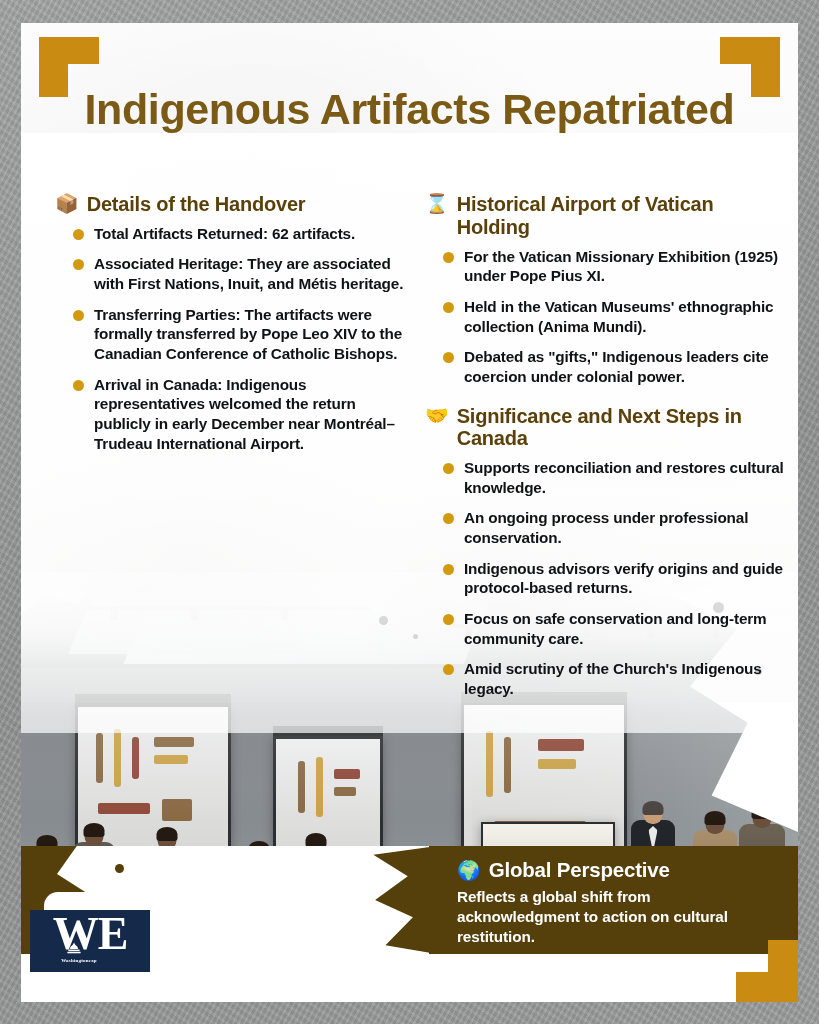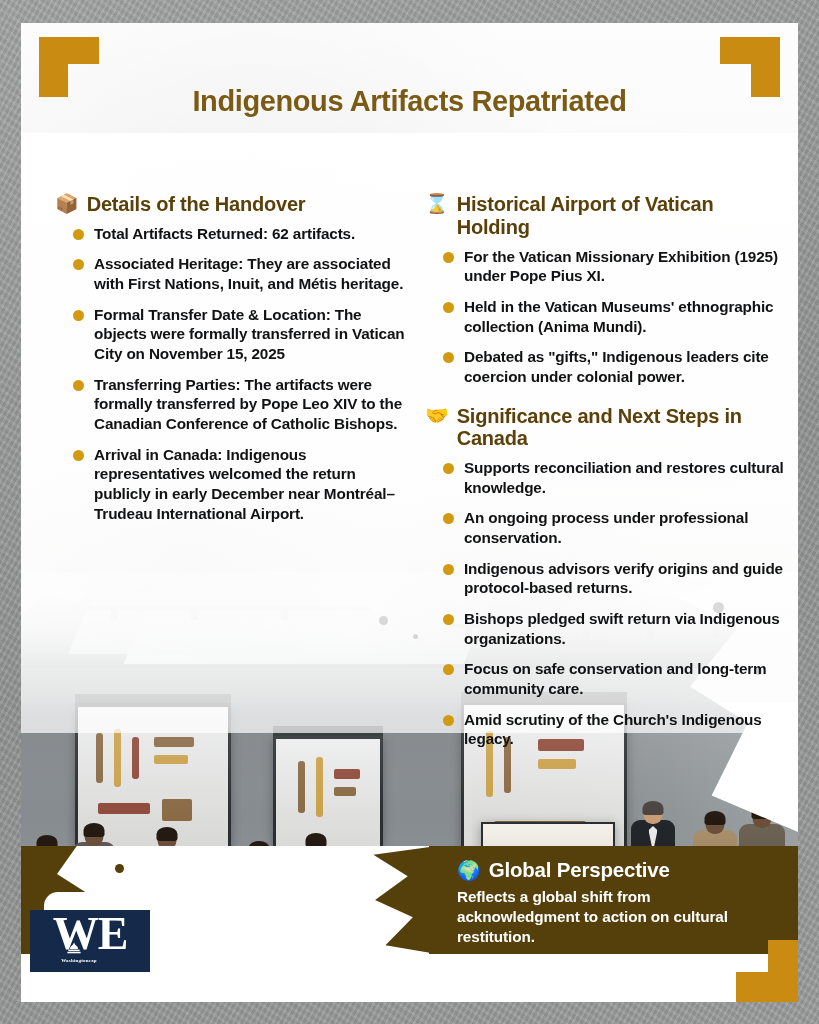--- a/index.html
+++ b/index.html
@@ -151,21 +151,21 @@
   #corner-br{right:0px;bottom:0px;width:62px;height:62px;}
   #corner-br .h{right:0;bottom:0;width:62px;height:30px;}
   #corner-br .v{right:0;bottom:0;width:30px;height:62px;}
 
   
   #title{
     position:absolute;left:42px;right:42px;top:62px;
     text-align:center;
     color:#7b5a15;
     font-weight:bold;
-    font-size:29px;line-height:1.13;
+    font-size:43px;line-height:1.13;
     letter-spacing:-.4px;
     text-shadow:0 1px 0 rgba(255,255,255,.6);
   }
 
   
   #cols{position:absolute;left:0;right:0;top:170px;display:flex;}
   .col{box-sizing:border-box;}
   #col-left{width:396px;padding:0 12px 0 34px;}
   #col-right{width:381px;padding:0 14px 0 8px;}
 
@@ -396,21 +396,20 @@
 
     <div class="col" id="col-left">
       <div class="sec">
         <div class="sec-head">
           <span class="sec-ico">📦</span>
           <span class="sec-title">Details of the Handover</span>
         </div>
         <ul class="bul">
           <li>Total Artifacts Returned: 62 artifacts.</li>
           <li>Associated Heritage: They are associated with First Nations, Inuit, and Métis heritage.</li>
-          <li>Formal Transfer Date &amp; Location: The objects were formally transferred in Vatican City on November 15, 2025</li>
           <li>Transferring Parties: The artifacts were formally transferred by Pope Leo XIV to the Canadian Conference of Catholic Bishops.</li>
           <li>Arrival in Canada: Indigenous representatives welcomed the return publicly in early December near Montréal–Trudeau International Airport.</li>
         </ul>
       </div>
     </div>
 
     <div class="col" id="col-right">
       <div class="sec">
         <div class="sec-head">
           <span class="sec-ico">⌛</span>
@@ -425,21 +424,20 @@
 
       <div class="sec" style="margin-top:18px;">
         <div class="sec-head">
           <span class="sec-ico">🤝</span>
           <span class="sec-title">Significance and Next Steps in Canada</span>
         </div>
         <ul class="bul">
           <li>Supports reconciliation and restores cultural knowledge.</li>
           <li>An ongoing process under professional conservation.</li>
           <li>Indigenous advisors verify origins and guide protocol-based returns.</li>
-          <li>Bishops pledged swift return via Indigenous organizations.</li>
           <li>Focus on safe conservation and long-term community care.</li>
           <li>Amid scrutiny of the Church's Indigenous legacy.</li>
         </ul>
       </div>
     </div>
   </div>
 
   <div id="footer">
     <div id="footer-bg"></div>
     <div id="footer-notch">

